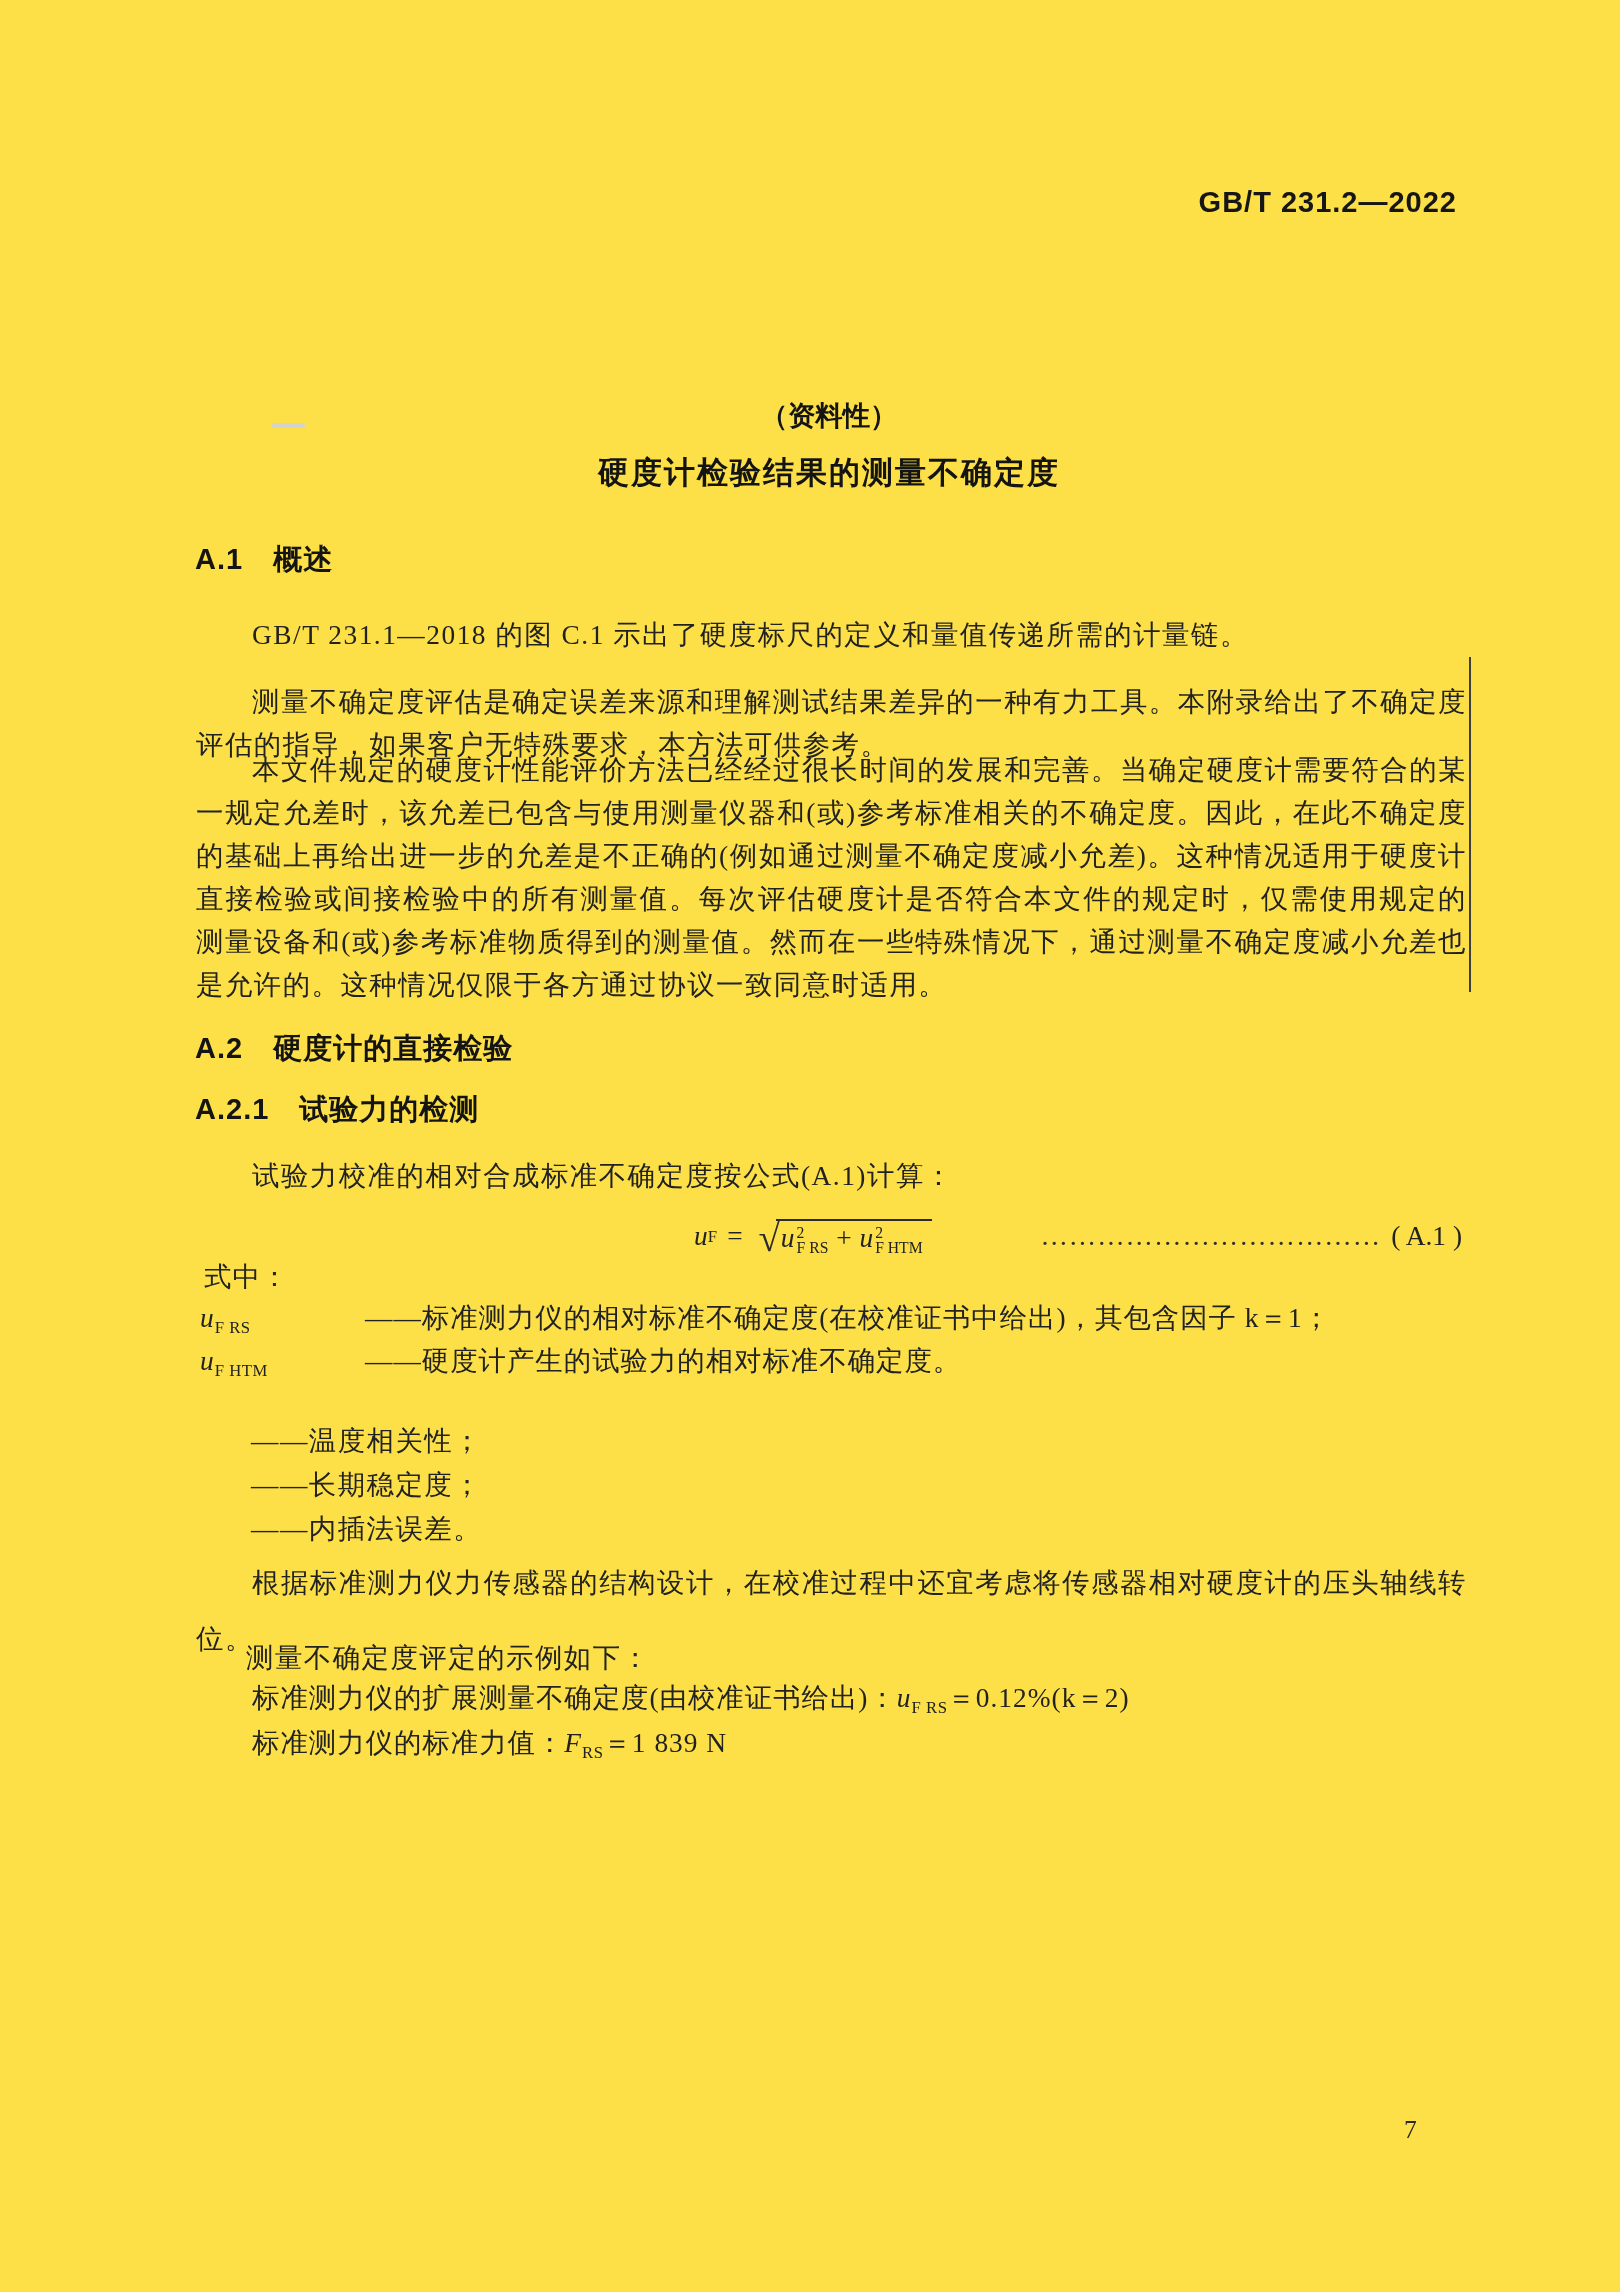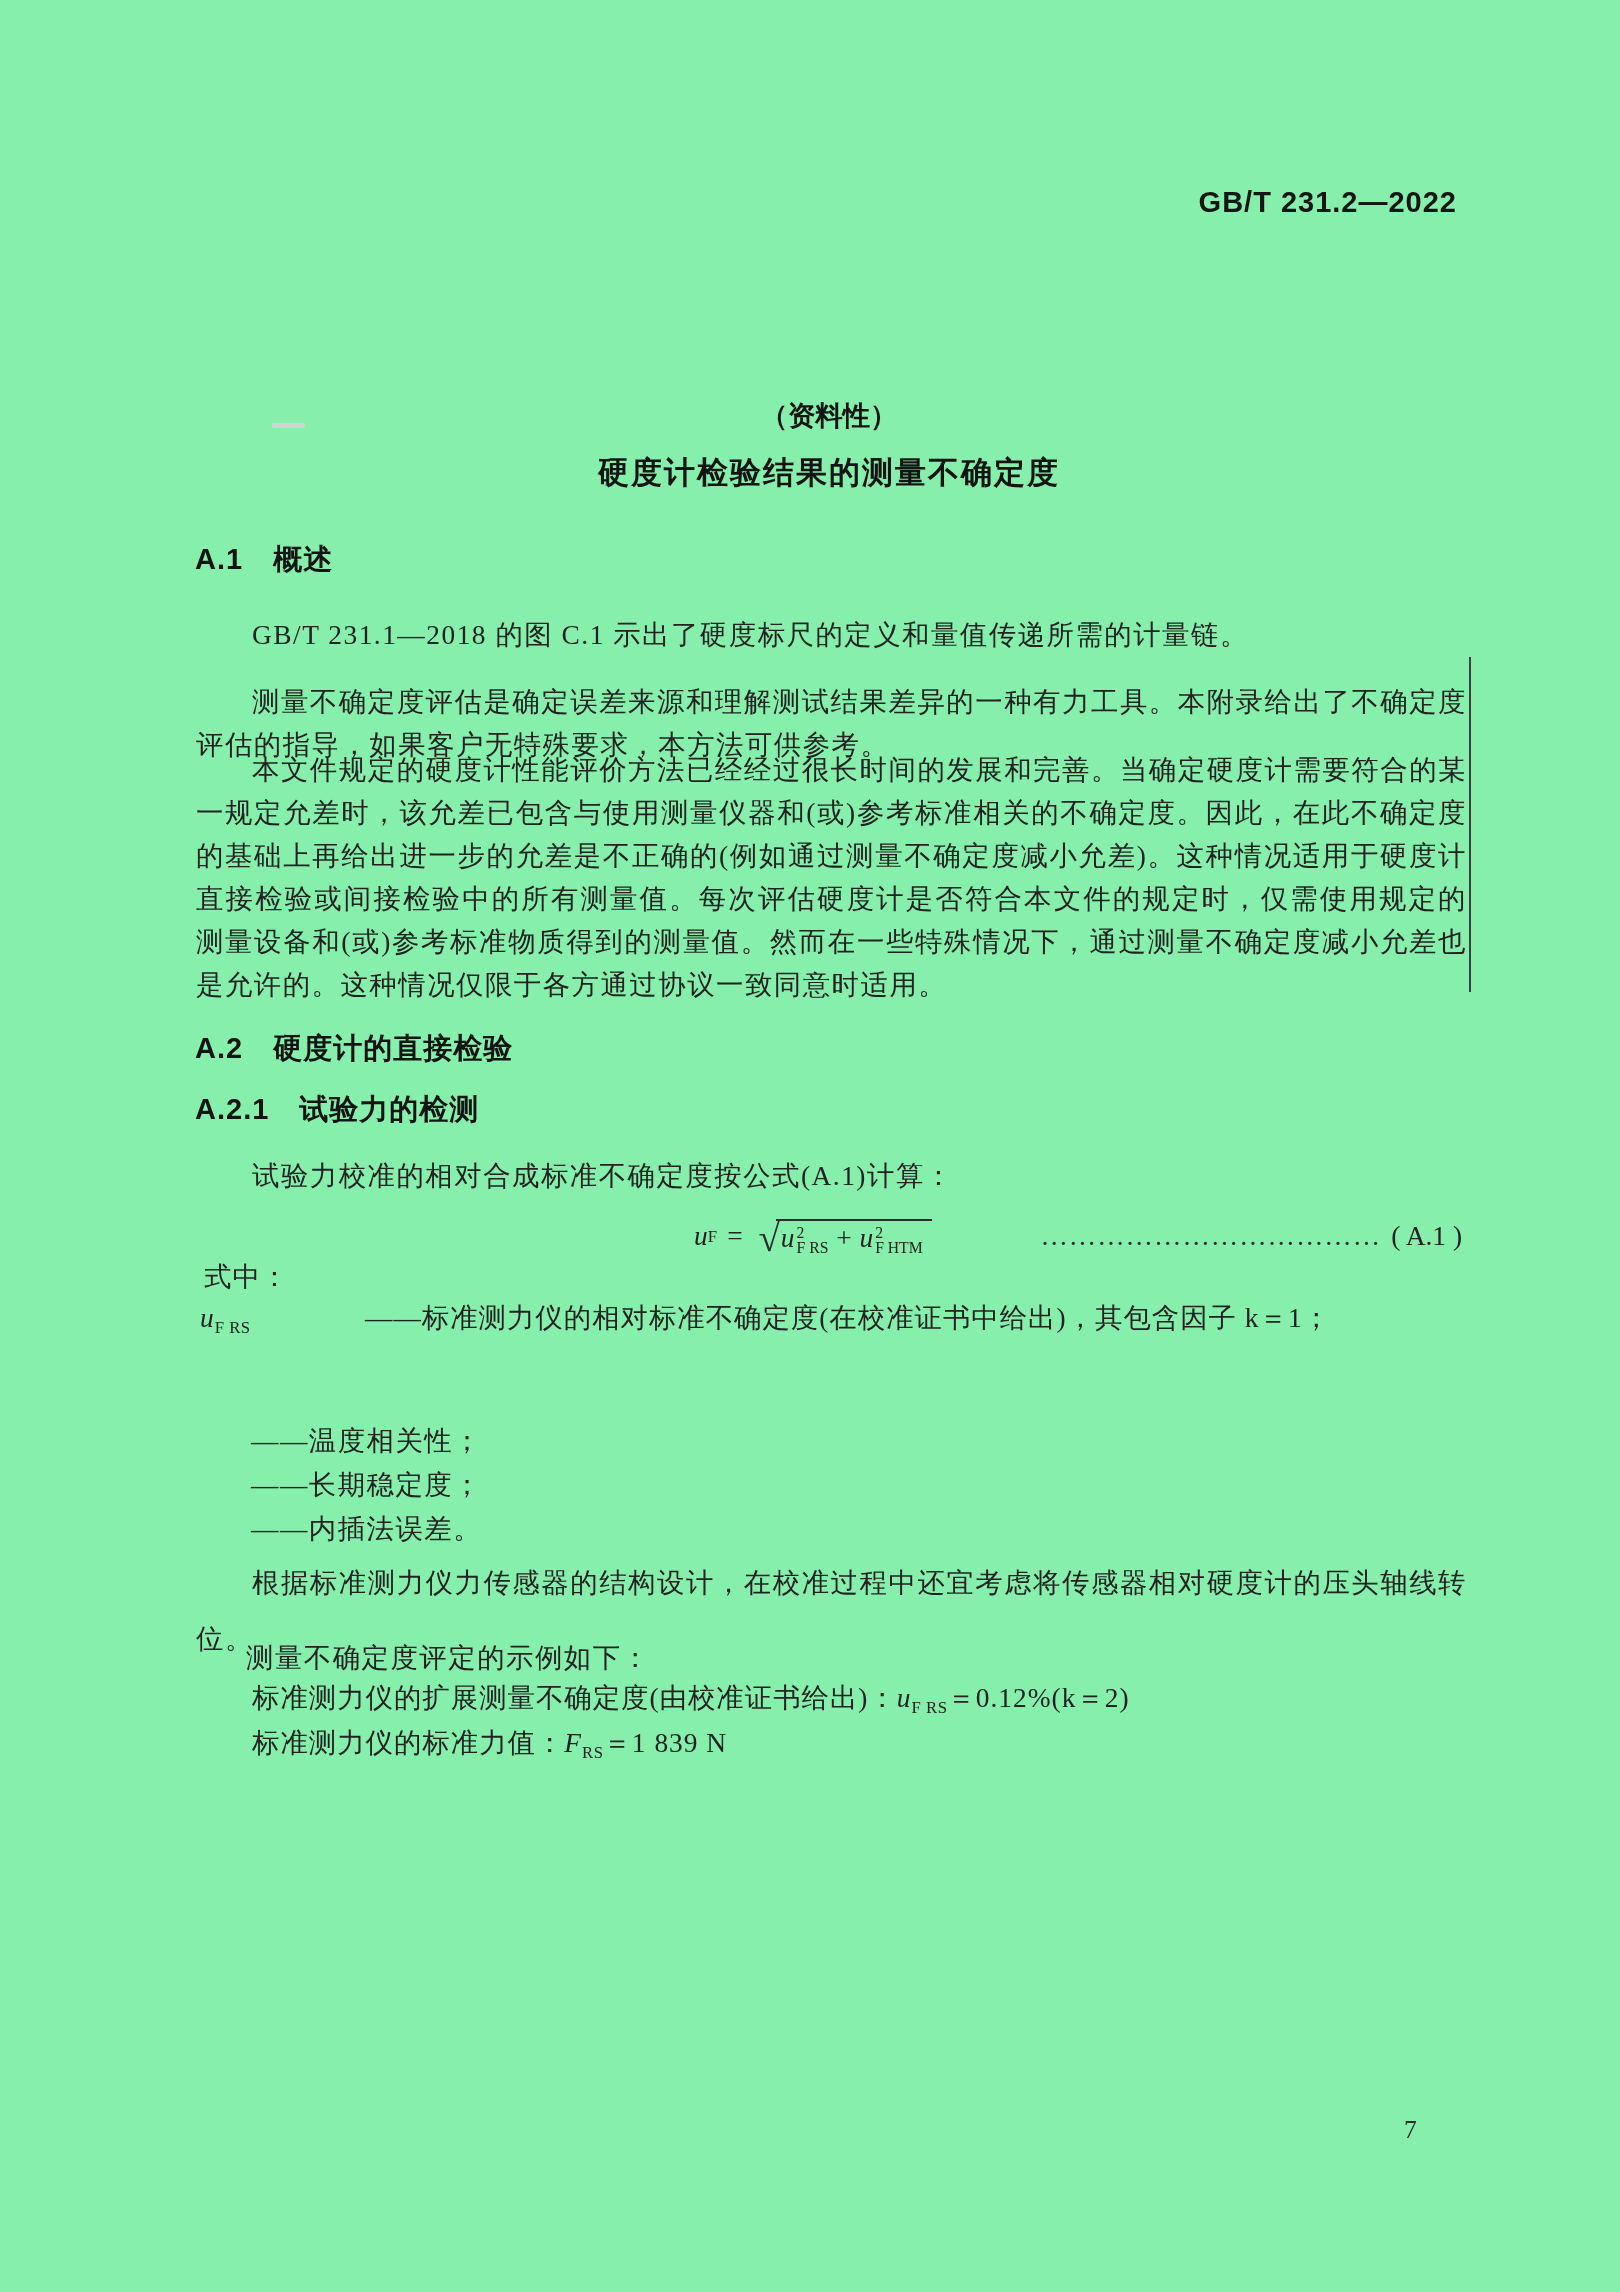--- a/index.html
+++ b/index.html
@@ -1,20 +1,20 @@
 <!DOCTYPE html>
 <html><head>
 <meta charset="utf-8">
 <style>
   * { margin:0; padding:0; box-sizing:border-box; }
   html,body { background:#e9e9e9; }
   .page {
     position:relative;
     width:1620px; height:2293px;
-    background:#86efac;
+    background:#fde047;
     font-family:"Liberation Serif","DejaVu Serif",serif;
     color:#242424;
     overflow:hidden;
   }
   .abs { position:absolute; }
 
   .std-number {
     top:186px; right:163px;
     font-family:"Liberation Sans","DejaVu Sans",sans-serif;
     font-weight:bold; font-size:29px; letter-spacing:1px; color:#161616;
@@ -141,20 +141,24 @@
     <span class="formula-number">( A.1 )</span>
   </div>
 
   <div class="abs where-label">式中：</div>
 
   <div class="abs def-row def-1">
     <span class="def-symbol inline-sym"><span class="mvar">u</span><sub>F RS</sub></span>
     <span class="def-text"><span>——</span><span>标准测力仪的相对标准不确定度(在校准证书中给出)，其包含因子 k＝1；</span></span>
   </div>
 
+  <div class="abs def-row def-2">
+    <span class="def-symbol inline-sym"><span class="mvar">u</span><sub>F HTM</sub></span>
+    <span class="def-text"><span>——</span><span>硬度计产生的试验力的相对标准不确定度。</span></span>
+  </div>
 
 
   <div class="abs bullet b-0">——温度相关性；</div>
   <div class="abs bullet b-1">——长期稳定度；</div>
   <div class="abs bullet b-2">——内插法误差。</div>
 
   <div class="abs para indent p-sensor">根据标准测力仪力传感器的结构设计，在校准过程中还宜考虑将传感器相对硬度计的压头轴线转位。</div>
 
   <div class="abs para p-example-intro" style="left:246px;">测量不确定度评定的示例如下：</div>
 

